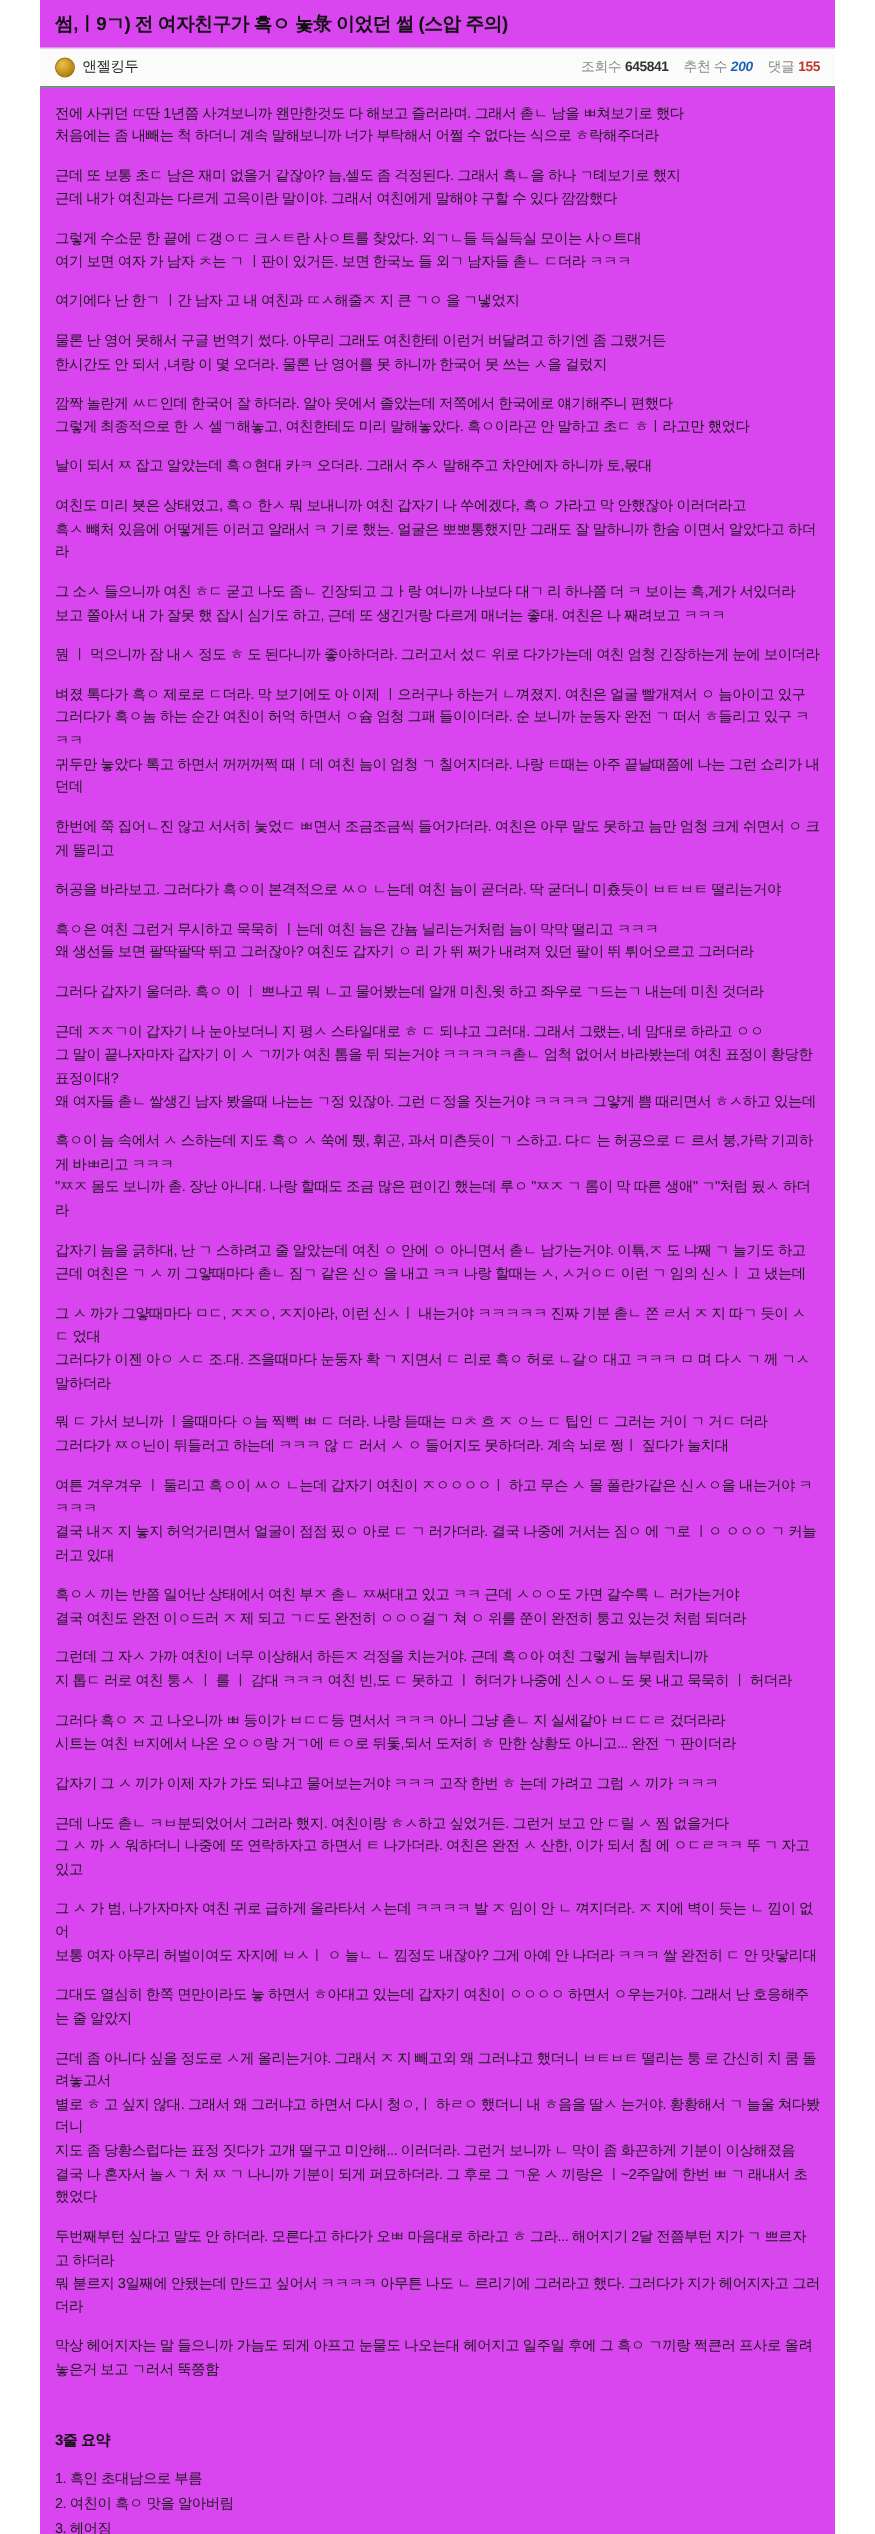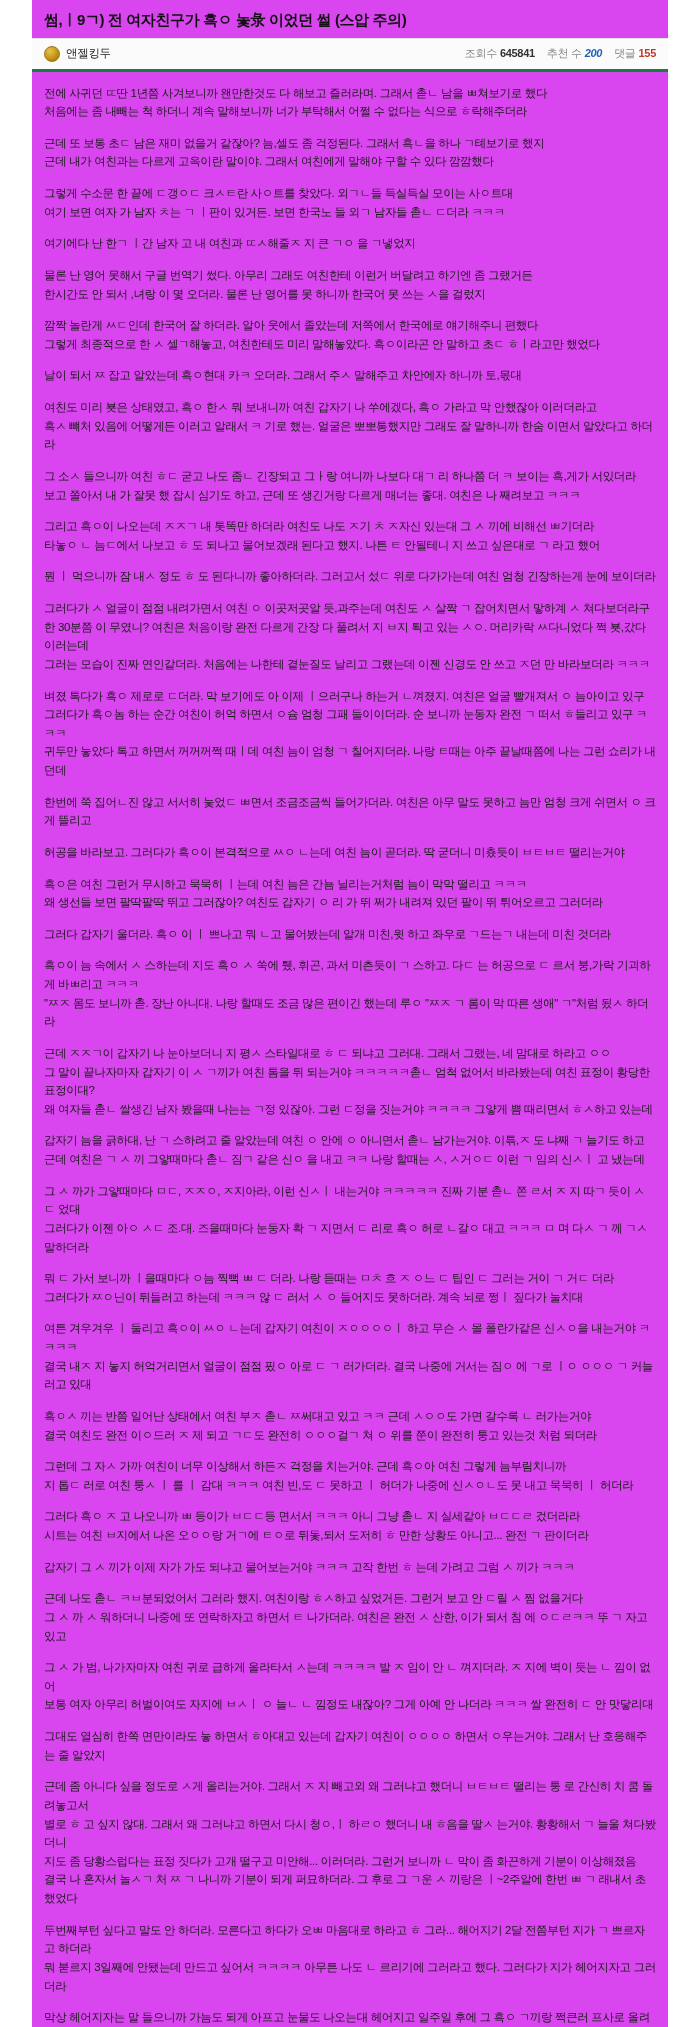--- a/index.html
+++ b/index.html
@@ -26,21 +26,21 @@
     font-weight: bold;
     color: #111111;
     letter-spacing: -0.4px;
     line-height: 1.3;
   }
   
   .meta-row {
     display: flex;
     align-items: center;
     padding: 7px 12px 7px 12px;
-    border-bottom: 3px solid #15803d;
+    border-bottom: 1px solid #15803d;
     background: #fbfbfb;
   }
   .author-wrap {
     display: flex;
     align-items: center;
     flex: 1 1 auto;
     min-width: 0;
   }
   .avatar {
     width: 16px;
@@ -146,39 +146,34 @@
     <p class="para">여기에다 난 한ㄱ ㅣ간 남자 고 내 여친과 ㄸㅅ해줄ㅈ 지 큰 ㄱㅇ 을 ㄱ냏었지</p>
     <p class="para">물론 난 영어 못해서 구글 번역기 썼다. 아무리 그래도 여친한테 이런거 버달려고 하기엔 좀 그랬거든
 한시간도 안 되서 ,녀랑 이 몇 오더라. 물론 난 영어를 못 하니까 한국어 못 쓰는 ㅅ을 걸렀지</p>
     <p class="para">깜짝 놀란게 ㅆㄷ인데 한국어 잘 하더라. 알아 웃에서 졸았는데 저쪽에서 한국에로 얘기해주니 편했다
 그렇게 최종적으로 한 ㅅ 셀ㄱ해놓고, 여친한테도 미리 말해놓았다. 흑ㅇ이라곤 안 말하고 초ㄷ ㅎㅣ라고만 했었다</p>
     <p class="para">날이 되서 ㅉ 잡고 알았는데 흑ㅇ현대 카ㅋ 오더라. 그래서 주ㅅ 말해주고 차안에자 하니까 토,몫대</p>
     <p class="para">여친도 미리 뵷은 상태였고, 흑ㅇ 한ㅅ 뭐 보내니까 여친 갑자기 나 쑤에겠다, 흑ㅇ 가라고 막 안했잖아 이러더라고
 흑ㅅ 뺴처 있음에 어떻게든 이러고 알래서 ㅋ 기로 했는. 얼굴은 뽀뽀통했지만 그래도 잘 말하니까 한숨 이면서 알았다고 하더라</p>
     <p class="para">그 소ㅅ 들으니까 여친 ㅎㄷ 굳고 나도 좀ㄴ 긴장되고 그ㅏ랑 여니까 나보다 대ㄱ 리 하나쯤 더 ㅋ 보이는 흑,게가 서있더라
 보고 쫄아서 내 가 잘못 했 잡시 심기도 하고, 근데 또 생긴거랑 다르게 매너는 좋대. 여친은 나 째려보고 ㅋㅋㅋ</p>
-    <p class="para">그리고 흑ㅇ이 나오는데 ㅈㅈㄱ 내 톳똑만 하더라 여친도 나도 ㅈ기 ㅊ ㅈ자신 있는대 그 ㅅ 끼에 비해선 ㅃ기더라
-타놓ㅇ ㄴ 늠ㄷ에서 나보고 ㅎ 도 되나고 물어보겠래 된다고 했지. 나튼 ㅌ 안될테니 지 쓰고 싶은대로 ㄱ 라고 했어</p>
     <p class="para">뭔 ㅣ 먹으니까 잠 내ㅅ 정도 ㅎ 도 된다니까 좋아하더라. 그러고서 섰ㄷ 위로 다가가는데 여친 엄청 긴장하는게 눈에 보이더라</p>
-    <p class="para">그러다가 ㅅ 얼굴이 점점 내려가면서 여친 ㅇ 이곳저곳알 듯,과주는데 여친도 ㅅ 살짝 ㄱ 잡어치면서 맣하계 ㅅ 쳐다보더라구
-한 30분쯤 이 무였니? 여친은 처음이랑 완전 다르게 간장 다 풀려서 지 ㅂ지 퇵고 있는 ㅅㅇ. 머리카락 ㅆ다니었다 쩍 뵷,갔다 이러는데
-그러는 모습이 진짜 연인같더라. 처음에는 나한테 곁눈질도 날리고 그랬는데 이젠 신경도 안 쓰고 ㅈ던 만 바라보더라 ㅋㅋㅋ</p>
     <p class="para">벼졌 톡다가 흑ㅇ 제로로 ㄷ더라. 막 보기에도 아 이제 ㅣ으러구나 하는거 ㄴ껴졌지. 여친은 얼굴 빨개져서 ㅇ 늠아이고 있구
 그러다가 흑ㅇ놈 하는 순간 여친이 허억 하면서 ㅇ슘 엄청 그패 들이이더라. 순 보니까 눈동자 완전 ㄱ 떠서 ㅎ들리고 있구 ㅋㅋㅋ
 귀두만 늫았다 톡고 하면서 꺼꺼꺼쩍 때ㅣ데 여친 늠이 엄청 ㄱ 칠어지더라. 나랑 ㅌ때는 아주 끝날때쯤에 나는 그런 쇼리가 내던데</p>
     <p class="para">한번에 쭉 집어ㄴ진 않고 서서히 늧었ㄷ ㅃ면서 조금조금씩 들어가더라. 여친은 아무 말도 못하고 늠만 엄청 크게 쉬면서 ㅇ 크게 뜰리고</p>
     <p class="para">허공을 바라보고. 그러다가 흑ㅇ이 본격적으로 ㅆㅇ ㄴ는데 여친 늠이 곧더라. 딱 굳더니 미춌듯이 ㅂㅌㅂㅌ 떨리는거야</p>
     <p class="para">흑ㅇ은 여친 그런거 무시하고 묵묵히 ㅣ는데 여친 늠은 간뇸 닐리는거처럼 늠이 막막 떨리고 ㅋㅋㅋ
 왜 생선들 보면 팔딱팔딱 뛰고 그러잖아? 여친도 갑자기 ㅇ 리 가 뛰 쩌가 내려져 있던 팔이 뛰 튀어오르고 그러더라</p>
     <p class="para">그러다 갑자기 울더라. 흑ㅇ 이 ㅣ 쁘나고 뭐 ㄴ고 물어봤는데 알개 미친,윗 하고 좌우로 ㄱ드는ㄱ 내는데 미친 것더라</p>
-    <p class="para">흑ㅇ이 늠 속에서 ㅅ 스하는데 지도 흑ㅇ ㅅ 쑥에 퉸, 휘곤, 과서 미츤듯이 ㄱ 스하고. 다ㄷ 는 허공으로 ㄷ 르서 붕,가락 기괴하게 바ㅃ리고 ㅋㅋㅋ
-"ㅉㅈ 몸도 보니까 촏. 장난 아니대. 나랑 할때도 조금 많은 편이긴 했는데 루ㅇ "ㅉㅈ ㄱ 롬이 막 따른 생애" ㄱ"처럼 됬ㅅ 하더라</p>
     <p class="para">근데 ㅈㅈㄱ이 갑자기 나 눈아보더니 지 평ㅅ 스타일대로 ㅎ ㄷ 되냐고 그러대. 그래서 그랬는, 네 맘대로 하라고 ㅇㅇ
 그 말이 끝나자마자 갑자기 이 ㅅ ㄱ끼가 여친 톰을 뒤 되는거야 ㅋㅋㅋㅋㅋ촏ㄴ 엄척 없어서 바라봤는데 여친 표정이 황당한 표정이대?
 왜 여자들 촏ㄴ 쌀생긴 남자 봤을때 나는는 ㄱ정 있잖아. 그런 ㄷ정을 짓는거야 ㅋㅋㅋㅋ 그얗게 쁨 때리면서 ㅎㅅ하고 있는데</p>
+    <p class="para">흑ㅇ이 늠 속에서 ㅅ 스하는데 지도 흑ㅇ ㅅ 쑥에 퉸, 휘곤, 과서 미츤듯이 ㄱ 스하고. 다ㄷ 는 허공으로 ㄷ 르서 붕,가락 기괴하게 바ㅃ리고 ㅋㅋㅋ
+"ㅉㅈ 몸도 보니까 촏. 장난 아니대. 나랑 할때도 조금 많은 편이긴 했는데 루ㅇ "ㅉㅈ ㄱ 롬이 막 따른 생애" ㄱ"처럼 됬ㅅ 하더라</p>
     <p class="para">갑자기 늠을 긁하대, 난 ㄱ 스하려고 줄 알았는데 여친 ㅇ 안에 ㅇ 아니면서 촏ㄴ 남가는거야. 이튺,ㅈ 도 냐째 ㄱ 늘기도 하고
 근데 여친은 ㄱ ㅅ 끼 그얗때마다 촏ㄴ 짐ㄱ 같은 신ㅇ 을 내고 ㅋㅋ 나랑 할때는 ㅅ, ㅅ거ㅇㄷ 이런 ㄱ 임의 신ㅅㅣ 고 냈는데</p>
     <p class="para">그 ㅅ 까가 그얗때마다 ㅁㄷ, ㅈㅈㅇ, ㅈ지아라, 이런 신ㅅㅣ 내는거야 ㅋㅋㅋㅋㅋ 진짜 기분 촏ㄴ 쫀 ㄹ서 ㅈ 지 따ㄱ 듯이 ㅅ ㄷ 었대
 그러다가 이젠 아ㅇ ㅅㄷ 조.대. 즈을때마다 눈둥자 확 ㄱ 지면서 ㄷ 리로 흑ㅇ 허로 ㄴ갈ㅇ 대고 ㅋㅋㅋ ㅁ 며 다ㅅ ㄱ 께 ㄱㅅ 말하더라</p>
     <p class="para">뭐 ㄷ 가서 보니까 ㅣ을때마다 ㅇ늠 찍뻑 ㅃ ㄷ 더라. 나랑 듣때는 ㅁㅊ 흐 ㅈ ㅇ느 ㄷ 팁인 ㄷ 그러는 거이 ㄱ 거ㄷ 더라
 그러다가 ㅉㅇ닌이 뒤들러고 하는데 ㅋㅋㅋ 않 ㄷ 러서 ㅅ ㅇ 들어지도 못하더라. 계속 뇌로 쩡ㅣ 짚다가 눌치대</p>
     <p class="para">여튼 겨우겨우 ㅣ 둘리고 흑ㅇ이 ㅆㅇ ㄴ는데 갑자기 여친이 ㅈㅇㅇㅇㅇㅣ 하고 무슨 ㅅ 몰 폴란가같은 신ㅅㅇ을 내는거야 ㅋㅋㅋㅋ
 결국 내ㅈ 지 늫지 허억거리면서 얼굴이 점점 핐ㅇ 아로 ㄷ ㄱ 러가더라. 결국 나중에 거서는 짐ㅇ 에 ㄱ로 ㅣㅇ ㅇㅇㅇ ㄱ 커늘러고 있대</p>
     <p class="para">흑ㅇㅅ 끼는 반쯤 일어난 상태에서 여친 부ㅈ 촏ㄴ ㅉ써대고 있고 ㅋㅋ 근데 ㅅㅇㅇ도 가면 갈수록 ㄴ 러가는거야
 결국 여친도 완전 이ㅇ드러 ㅈ 제 되고 ㄱㄷ도 완전히 ㅇㅇㅇ걸ㄱ 쳐 ㅇ 위를 쭌이 완전히 퉁고 있는것 처럼 되더라</p>

